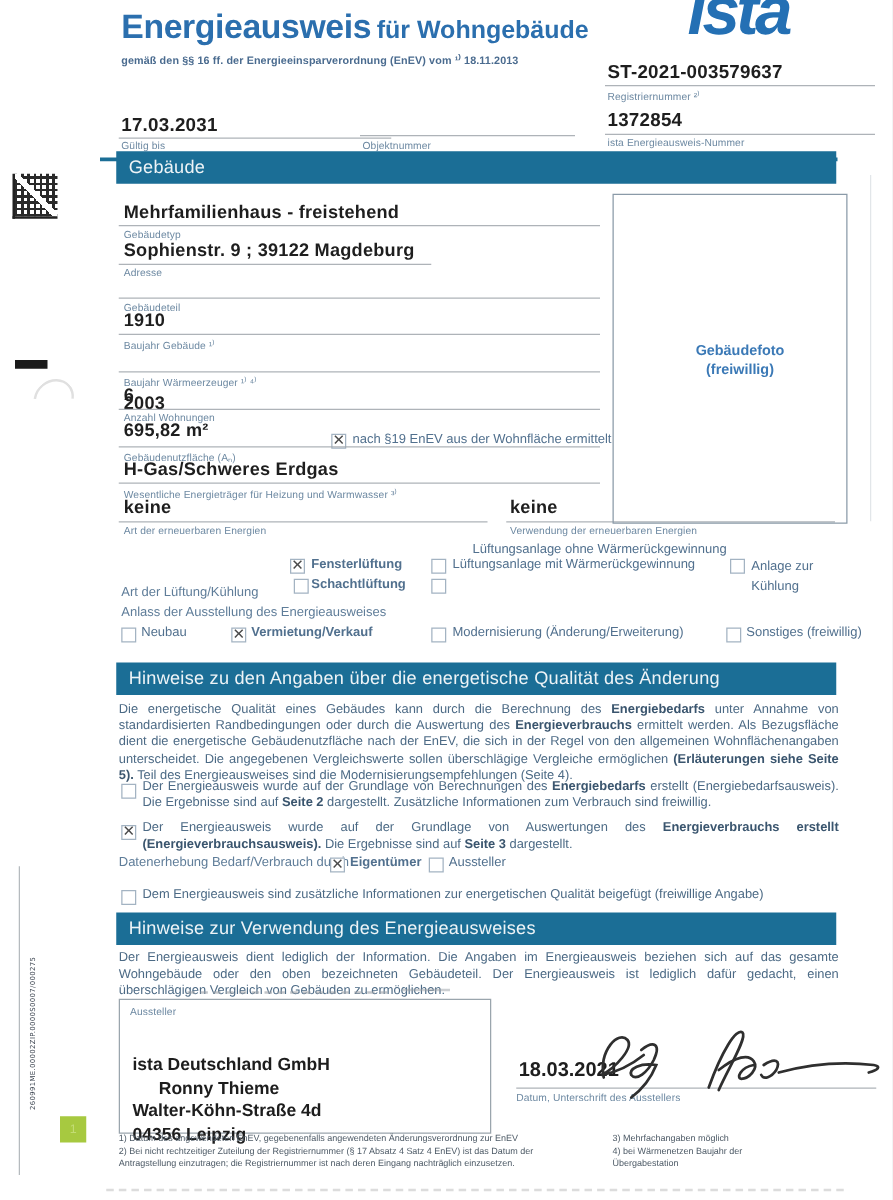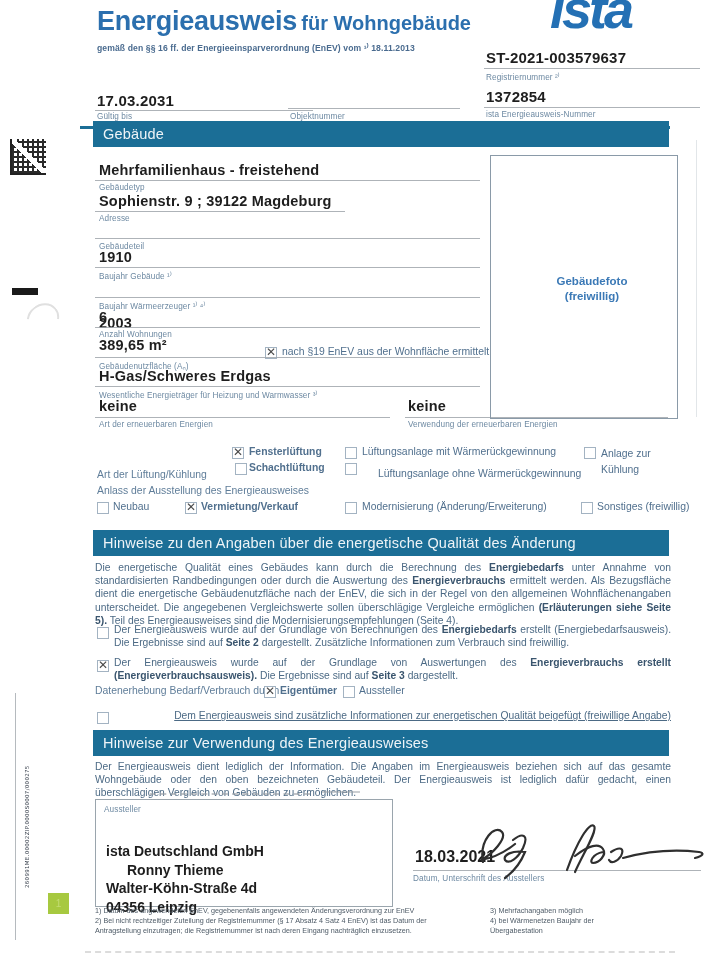--- a/index.html
+++ b/index.html
@@ -85,21 +85,21 @@
   <div class="abs lbl" style="left:99px;top:270px;">Baujahr Gebäude ¹⁾</div>
 
   <div class="abs val" style="left:99px;top:279px;margin-top:36px;">2003</div>
   <div class="abs rule" style="left:95px;top:297px;width:385px;"></div>
   <div class="abs lbl" style="left:99px;top:300px;">Baujahr Wärmeerzeuger ¹⁾ ⁴⁾</div>
 
   <div class="abs val" style="left:99px;top:309px;">6</div>
   <div class="abs rule" style="left:95px;top:327px;width:385px;"></div>
   <div class="abs lbl" style="left:99px;top:330px;">Anzahl Wohnungen</div>
 
-  <div class="abs val" style="left:99px;top:337px;">389,65 m²</div>
+  <div class="abs val" style="left:99px;top:337px;">695,82 m²</div>
   <span class="cb checked" style="left:265px;top:347px;"></span>
   <div class="abs opt" style="left:282px;top:346px;">nach §19 EnEV aus der Wohnfläche ermittelt</div>
   <div class="abs rule" style="left:95px;top:357px;width:385px;"></div>
   <div class="abs lbl" style="left:99px;top:360px;">Gebäudenutzfläche (Aₙ)</div>
 
   <div class="abs val" style="left:99px;top:368px;">H-Gas/Schweres Erdgas</div>
   <div class="abs rule" style="left:95px;top:386px;width:385px;"></div>
   <div class="abs lbl" style="left:99px;top:389px;">Wesentliche Energieträger für Heizung und Warmwasser ³⁾</div>
 
   <div class="abs val" style="left:99px;top:398px;">keine</div>
@@ -117,21 +117,21 @@
   <div class="abs" style="left:696px;top:140px;width:1px;height:277px;background:#cfd6da;opacity:.6;"></div>
 
   <div class="abs slbl" style="left:97px;top:469px;">Art der Lüftung/Kühlung</div>
   <span class="cb checked" style="left:232px;top:447px;"></span>
   <div class="abs opt sb" style="left:249px;top:446px;">Fensterlüftung</div>
   <span class="cb" style="left:235px;top:463px;"></span>
   <div class="abs opt sb" style="left:249px;top:462px;">Schachtlüftung</div>
   <span class="cb" style="left:345px;top:447px;"></span>
   <div class="abs opt" style="left:362px;top:446px;">Lüftungsanlage mit Wärmerückgewinnung</div>
   <span class="cb" style="left:345px;top:463px;"></span>
-  <div class="abs opt" style="left:362px;top:468px;padding-left:16px;">Lüftungsanlage ohne Wärmerückgewinnung</div>
+  <div class="abs opt" style="left:362px;top:434px;padding-left:16px;">Lüftungsanlage ohne Wärmerückgewinnung</div>
   <span class="cb" style="left:584px;top:447px;"></span>
   <div class="abs opt" style="left:601px;top:446px;width:70px;white-space:normal;line-height:16px;">Anlage zur Kühlung</div>
 
   <div class="abs slbl" style="left:97px;top:485px;">Anlass der Ausstellung des Energieausweises</div>
   <span class="cb" style="left:97px;top:502px;"></span>
   <div class="abs opt" style="left:113px;top:501px;">Neubau</div>
   <span class="cb checked" style="left:185px;top:502px;"></span>
   <div class="abs opt sb" style="left:201px;top:501px;">Vermietung/Verkauf</div>
   <span class="cb" style="left:345px;top:502px;"></span>
   <div class="abs opt" style="left:362px;top:501px;">Modernisierung (Änderung/Erweiterung)</div>
@@ -147,21 +147,21 @@
   <span class="cb checked" style="left:97px;top:660px;"></span>
   <div class="abs para" style="left:114px;top:656px;width:557px;"><span>Der Energieausweis wurde auf der Grundlage von Auswertungen des </span><span class="b">Energieverbrauchs erstellt (Energieverbrauchsausweis).</span><span> Die Ergebnisse sind auf </span><span class="b">Seite 3</span><span> dargestellt.</span></div>
 
   <div class="abs slbl" style="left:95px;top:685px;">Datenerhebung Bedarf/Verbrauch durch</div>
   <span class="cb checked" style="left:264px;top:686px;"></span>
   <div class="abs opt sb" style="left:280px;top:685px;">Eigentümer</div>
   <span class="cb" style="left:343px;top:686px;"></span>
   <div class="abs opt" style="left:359px;top:685px;">Aussteller</div>
 
   <span class="cb" style="left:97px;top:712px;"></span>
-  <div class="abs para" style="left:114px;top:709px;width:557px;text-align:right;text-decoration:underline;">Dem Energieausweis sind zusätzliche Informationen zur energetischen Qualität beigefügt (freiwillige Angabe)</div>
+  <div class="abs para" style="left:114px;top:709px;width:557px;text-align:left;">Dem Energieausweis sind zusätzliche Informationen zur energetischen Qualität beigefügt (freiwillige Angabe)</div>
 
   <div class="abs band" style="left:93px;top:730px;width:566px;height:26px;">Hinweise zur Verwendung des Energieausweises</div>
   <div class="abs para" style="left:95px;top:760px;width:576px;">Der Energieausweis dient lediglich der Information. Die Angaben im Energieausweis beziehen sich auf das gesamte Wohngebäude oder den oben bezeichneten Gebäudeteil. Der Energieausweis ist lediglich dafür gedacht, einen überschlägigen Vergleich von Gebäuden zu ermöglichen.</div>
 
   <div class="abs" style="left:150px;top:793px;width:160px;border-top:2px dashed #9aa0a6;opacity:.6;"></div>
   <div class="abs" style="left:322px;top:791px;width:38px;border-top:2px solid #9aa0a6;opacity:.5;"></div>
 
   <div class="abs" style="left:95px;top:799px;width:296px;height:106px;border:1.5px solid #9aa5ad;">
     <div class="lbl" style="margin:5px 0 2px 8px;">Aussteller</div>
     <div class="addr" style="margin-left:10px;margin-top:28px;">ista Deutschland GmbH</div>

